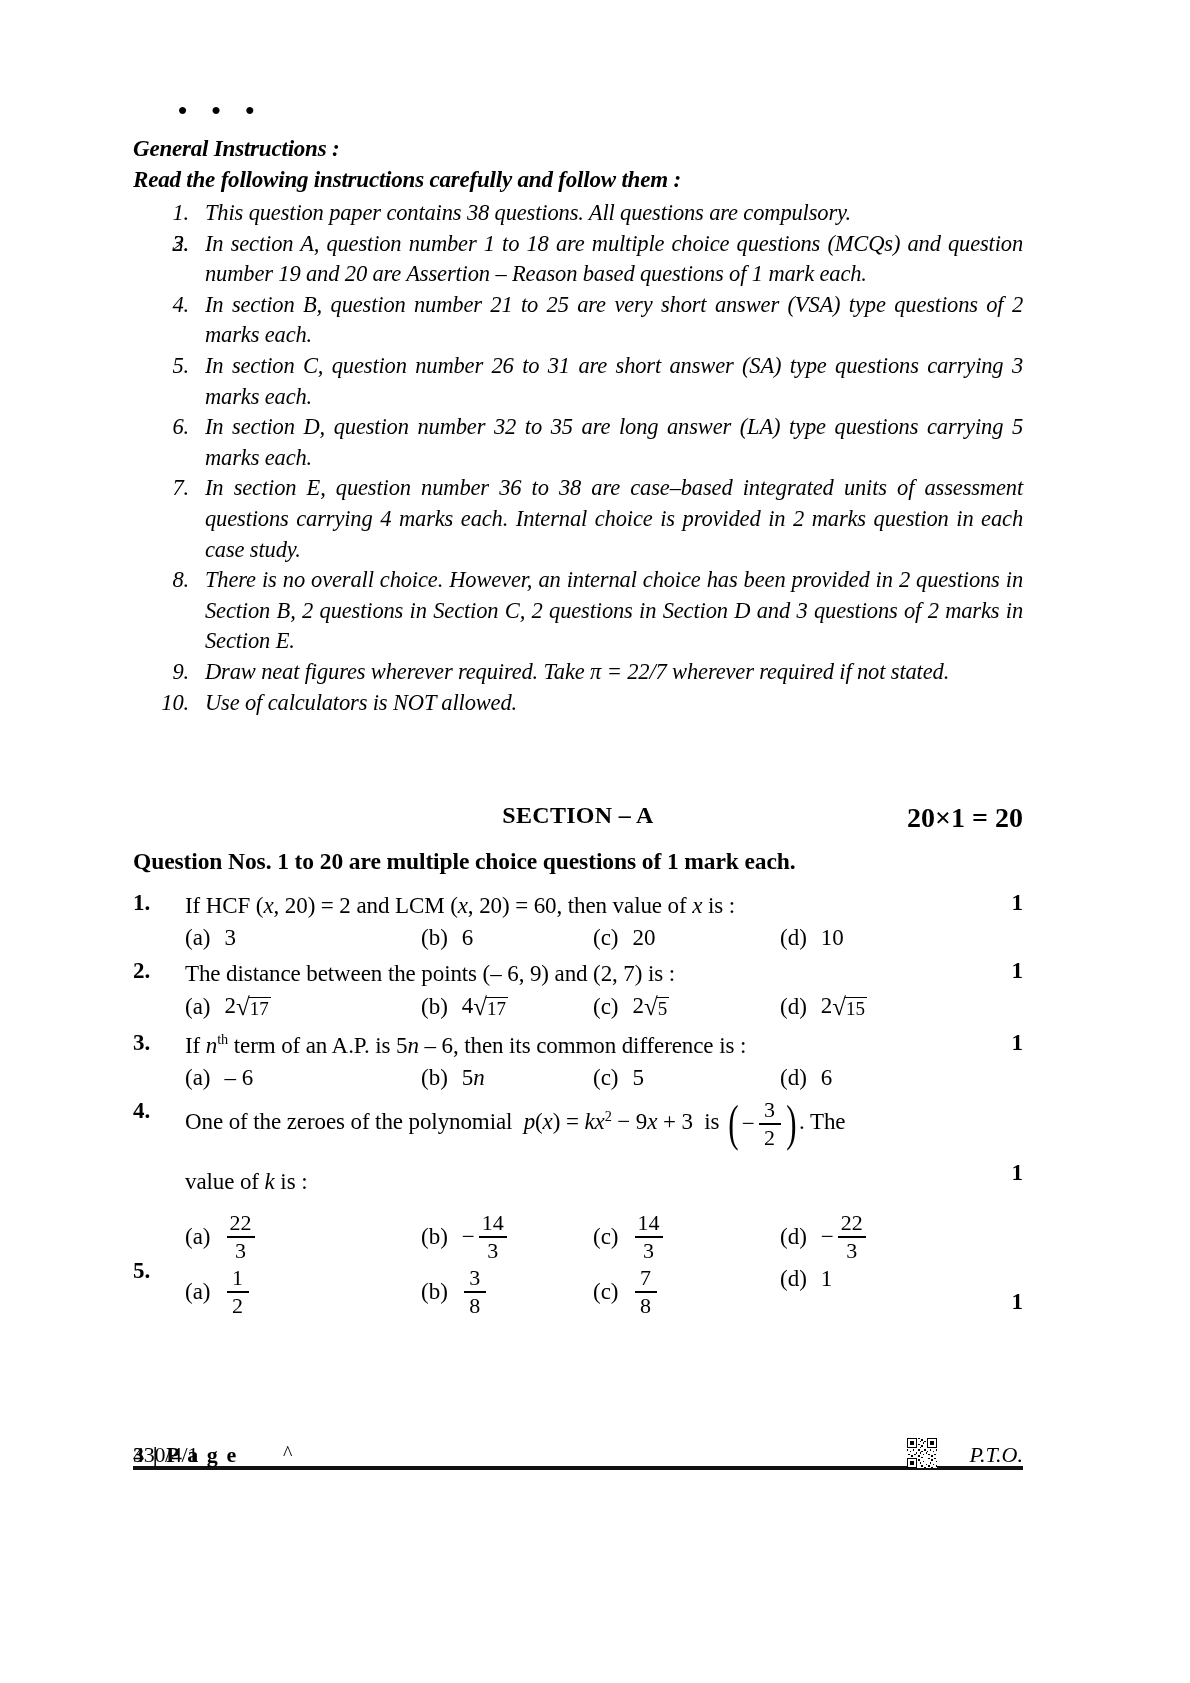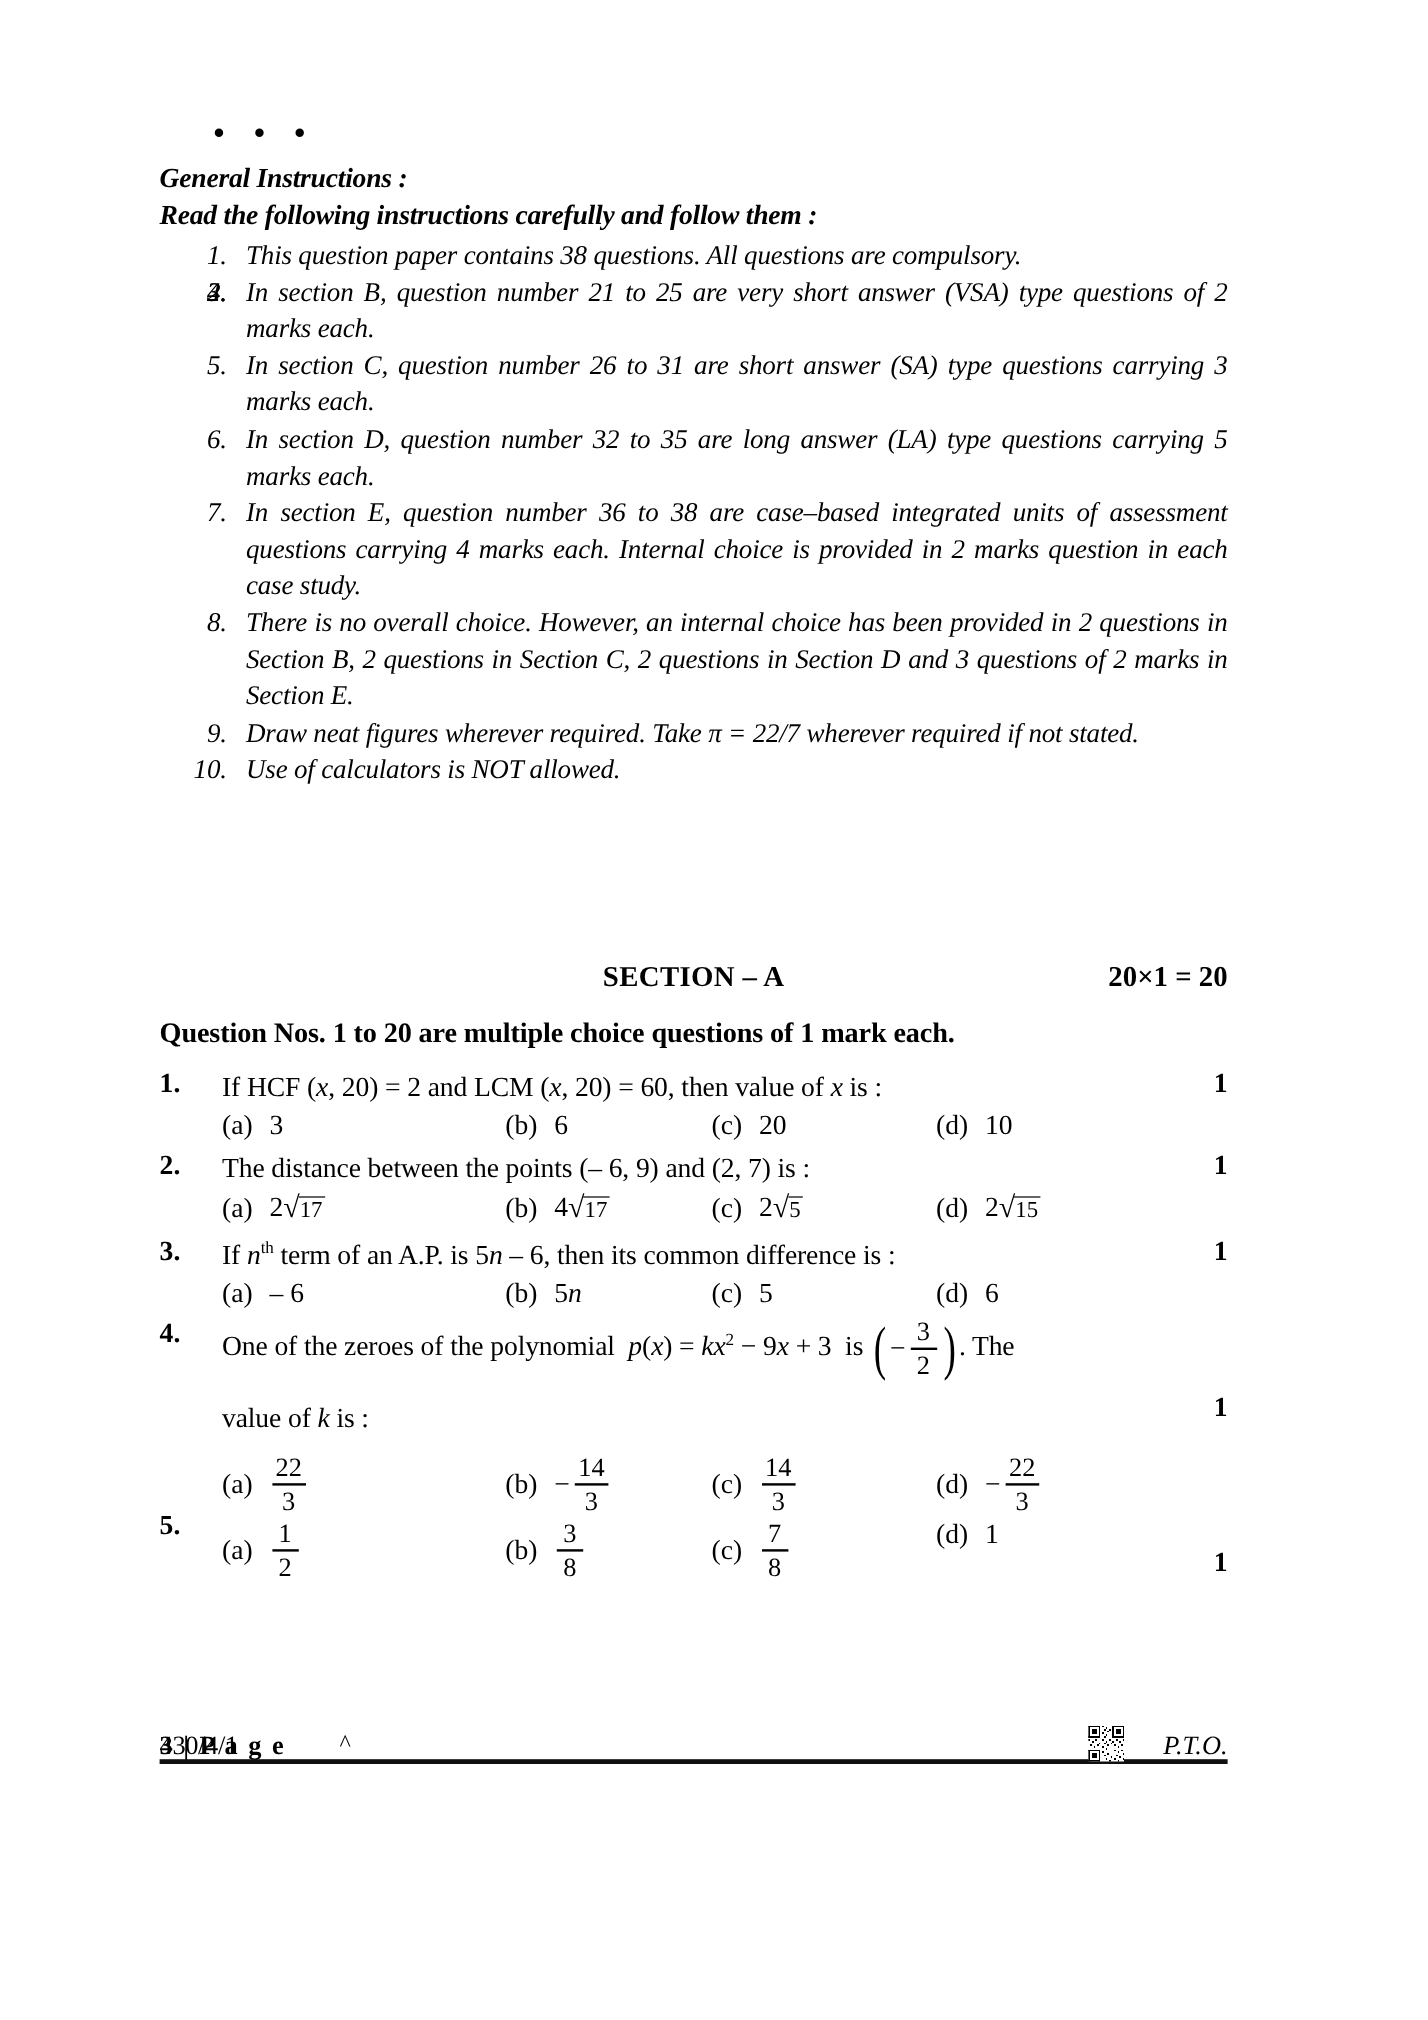--- a/index.html
+++ b/index.html
@@ -94,21 +94,21 @@
     text-align: center;
     font-weight: bold;
     font-size: 24px;
     letter-spacing: 0.3px;
   }
   .section-marks {
     position: absolute;
     right: 0;
     top: 0;
     font-weight: bold;
-    font-size: 24px;
+    font-size: 28px;
   }
   .mcq-note {
     position: absolute;
     left: 133px;
     top: 848px;
     font-weight: bold;
     font-size: 23.5px;
     letter-spacing: -0.1px;
   }
 
@@ -292,21 +292,21 @@
 <div class="page">
 
   <div class="topdots">• • •</div>
 
   <div class="gi">
     <div class="gi-title">General Instructions :</div>
     <div class="gi-sub">Read the following instructions carefully and follow them :</div>
     <ol class="ins" id="ins-list">
         <li><span class="num">1.</span><span>This question paper contains <b>38</b> questions. <b>All</b> questions are compulsory.</span></li>
         <li><span class="num">2.</span></li>
-        <li><span class="num">3.</span></li>
+        <li><span class="num">3.</span><span>In <b>section A,</b> question number <b>1</b> to <b>18</b> are multiple choice questions (MCQs) and question number <b>19</b> and <b>20</b> are Assertion – Reason based questions of <b>1</b> mark each.</span></li>
         <li><span class="num">4.</span><span>In <b>section B,</b> question number <b>21</b> to <b>25</b> are very short answer (VSA) type questions of <b>2</b> marks each.</span></li>
         <li><span class="num">5.</span><span>In <b>section C,</b> question number <b>26</b> to <b>31</b> are short answer (SA) type questions carrying <b>3</b> marks each.</span></li>
         <li><span class="num">6.</span><span>In <b>section D,</b> question number <b>32</b> to <b>35</b> are long answer (LA) type questions carrying <b>5</b> marks each.</span></li>
         <li><span class="num">7.</span><span>In <b>section E,</b> question number <b>36</b> to <b>38</b> are <b>case–based integrated units</b> of assessment questions carrying <b>4</b> marks each. Internal choice is provided in <b>2</b> marks question in each case study.</span></li>
         <li><span class="num">8.</span><span>There is no overall choice. However, an internal choice has been provided in 2 questions in Section <b>B</b>, 2 questions in Section <b>C</b>, 2 questions in Section <b>D</b> and 3 questions of <b>2</b> marks in Section <b>E</b>.</span></li>
         <li><span class="num">9.</span><span>Draw neat figures wherever required. Take π = 22/7 wherever required if not stated.</span></li>
         <li><span class="num">10.</span><span>Use of calculators is <b>NOT allowed</b>.</span></li>
       </ol>
   </div>
 

